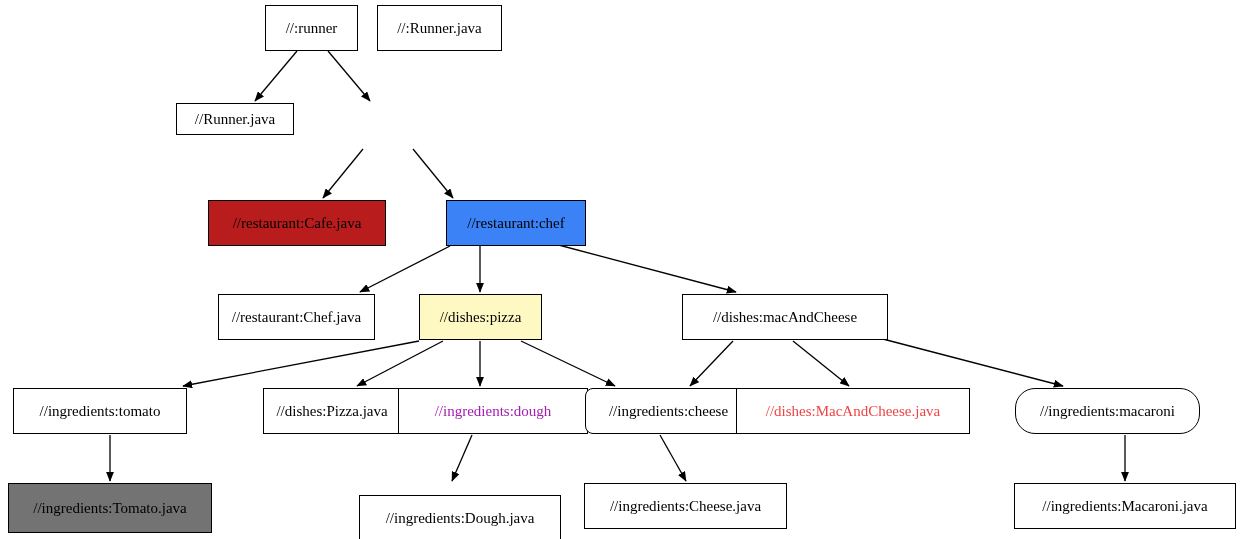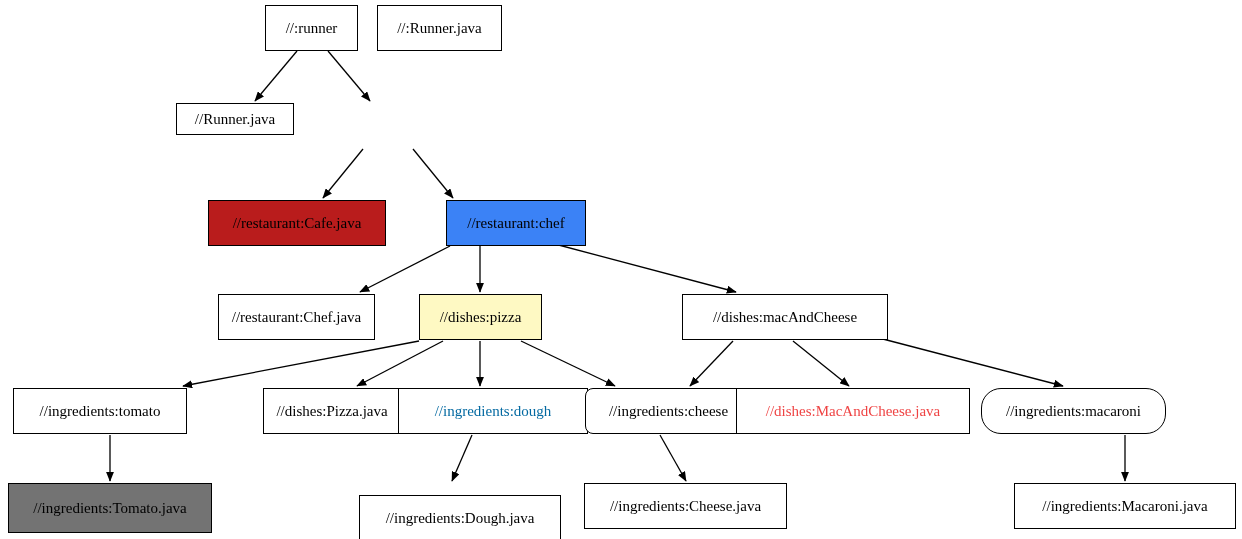--- a/index.html
+++ b/index.html
@@ -106,30 +106,30 @@
       </div>
       <div class="graph-node" style="left: 682px; top: 294px; width: 206px; height: 46px; border-color: rgb(0, 0, 0); background: rgb(255, 255, 255); color: rgb(0, 0, 0);">
         <span class="node-label">//dishes:macAndCheese</span>
       </div>
       <div class="graph-node" style="left: 13px; top: 388px; width: 174px; height: 46px; border-color: rgb(0, 0, 0); background: rgb(255, 255, 255); color: rgb(0, 0, 0);">
         <span class="node-label">//ingredients:tomato</span>
       </div>
       <div class="graph-node" style="left: 218px; top: 388px; width: 138px; height: 46px; border-color: rgb(0, 0, 0); background: rgb(255, 255, 255); color: rgb(0, 0, 0); margin-left: 45px;">
         <span class="node-label">//dishes:Pizza.java</span>
       </div>
-      <div class="graph-node" style="left: 398px; top: 388px; width: 190px; height: 46px; border-color: rgb(0, 0, 0); background: rgb(255, 255, 255); color: #0369a1;">
+      <div class="graph-node" style="left: 398px; top: 388px; width: 190px; height: 46px; border-color: rgb(0, 0, 0); background: rgb(255, 255, 255); color: #a21caf;">
         <span class="node-label">//ingredients:dough</span>
       </div>
       <div class="graph-node" style="left: 585px; top: 388px; width: 167px; height: 46px; border-color: rgb(0, 0, 0); background: rgb(255, 255, 255); color: rgb(0, 0, 0); border-radius: 8px;">
         <span class="node-label">//ingredients:cheese</span>
       </div>
       <div class="graph-node" style="left: 736px; top: 388px; width: 234px; height: 46px; border-color: rgb(0, 0, 0); background: rgb(255, 255, 255); color: #ef4444;">
         <span class="node-label">//dishes:MacAndCheese.java</span>
       </div>
-      <div class="graph-node" style="left: 981px; top: 388px; width: 185px; height: 46px; border-color: rgb(0, 0, 0); background: rgb(255, 255, 255); color: rgb(0, 0, 0); border-radius: 20px;">
+      <div class="graph-node" style="left: 1015px; top: 388px; width: 185px; height: 46px; border-color: rgb(0, 0, 0); background: rgb(255, 255, 255); color: rgb(0, 0, 0); border-radius: 20px;">
         <span class="node-label">//ingredients:macaroni</span>
       </div>
       <div class="graph-node" style="left: 8px; top: 483px; width: 204px; height: 50px; border-color: rgb(0, 0, 0); background: #737373; color: rgb(0, 0, 0);">
         <span class="node-label">//ingredients:Tomato.java</span>
       </div>
       <div class="graph-node" style="left: 359px; top: 483px; width: 202px; height: 46px; border-color: rgb(0, 0, 0); background: rgb(255, 255, 255); color: rgb(0, 0, 0); margin-top: 12px;">
         <span class="node-label">//ingredients:Dough.java</span>
       </div>
       <div class="graph-node" style="left: 584px; top: 483px; width: 203px; height: 46px; border-color: rgb(0, 0, 0); background: rgb(255, 255, 255); color: rgb(0, 0, 0);">
         <span class="node-label">//ingredients:Cheese.java</span>

